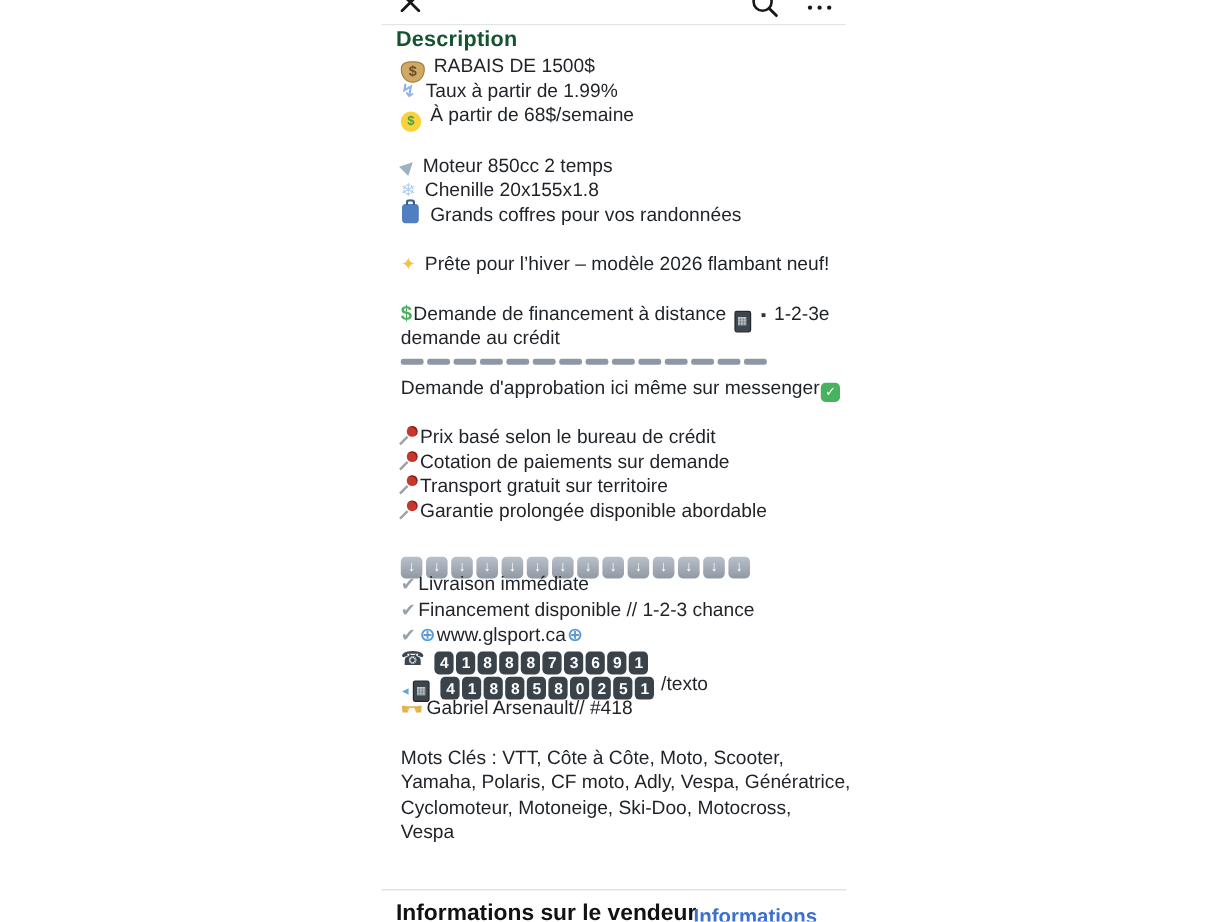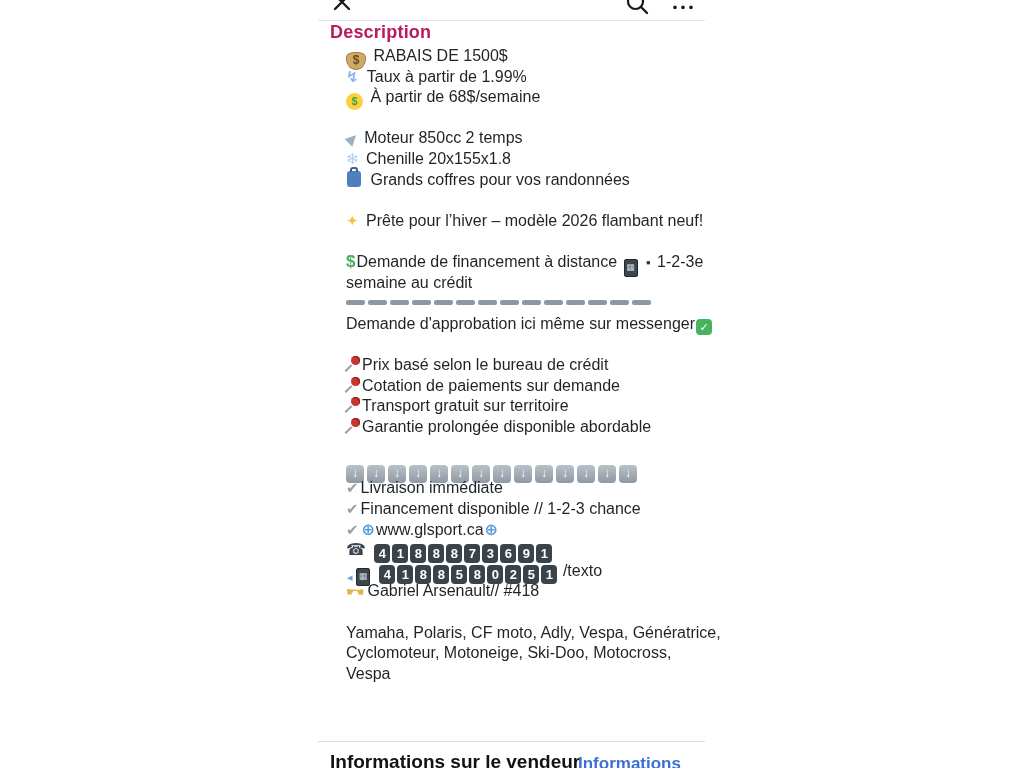--- a/index.html
+++ b/index.html
@@ -9,22 +9,22 @@
   }
   .screen{position:absolute;left:318px;top:0;width:387px;height:768px;background:#fff;}
   
   .icon-btn{position:absolute;cursor:pointer;}
   .icon-close{left:12px;top:-10px;width:24px;height:24px;}
   .icon-search{left:307px;top:-9px;width:25px;height:25px;}
   .icon-more{left:354px;top:-2px;width:24px;height:8px;}
   
   .desc-sep{position:absolute;top:20px;left:0;width:387px;height:1px;background:#e2e4e8;}
   .desc-title{position:absolute;top:22px;left:12px;margin:0;font-size:18px;line-height:20px;
-    font-weight:700;color:#be185d;letter-spacing:.2px;}
-  .lines{position:absolute;top:46px;left:28px;width:373px;}
+    font-weight:700;color:#14532d;letter-spacing:.2px;}
+  .lines{position:absolute;top:46px;left:16px;width:373px;}
   .line{height:20.6px;line-height:20.6px;font-size:16px;white-space:nowrap;color:#1f2328;}
   
   .foot-sep{position:absolute;top:741px;left:0;width:387px;height:1px;background:#dadde1;}
   .seller-heading{position:absolute;top:751px;left:12px;font-size:19px;font-weight:700;color:#101214;}
   .seller-link{position:absolute;top:754px;left:260px;font-size:17px;font-weight:600;
     color:#3b70d1;text-decoration:none;cursor:pointer;}
   
   .em{display:inline-block;text-align:center;font-style:normal;}
   .e-bag{width:18px;height:16px;background:#cfa968;border:1px solid #a87f3f;
     border-radius:40% 40% 50% 50%/30% 30% 60% 60%;color:#6d4a1c;
@@ -99,37 +99,38 @@
       <div class="line"><span class="em e-chart">↯</span> Taux à partir de 1.99%</div>
       <div class="line"><span class="em e-mface">$</span> À partir de 68$/semaine</div>
       <div class="line">&nbsp;</div>
       <div class="line"><span class="em e-rocket">▶</span> Moteur 850cc 2 temps</div>
       <div class="line"><span class="em e-snow">❄</span> Chenille 20x155x1.8</div>
       <div class="line"><span class="em e-lugg"></span> Grands coffres pour vos randonnées</div>
       <div class="line">&nbsp;</div>
       <div class="line"><span class="em e-spark">✦</span> Prête pour l’hiver – modèle 2026 flambant neuf!</div>
       <div class="line">&nbsp;</div>
       <div class="line"><span class="em e-dollar">$</span>Demande de financement à distance <span class="em e-phone">▦</span> <span class="em e-sq">▪</span> 1-2-3e</div>
-      <div class="line">semaine au crédit</div>
+      <div class="line">demande au crédit</div>
       <div class="line"><span class="em e-dash"></span><span class="em e-dash"></span><span class="em e-dash"></span><span class="em e-dash"></span><span class="em e-dash"></span><span class="em e-dash"></span><span class="em e-dash"></span><span class="em e-dash"></span><span class="em e-dash"></span><span class="em e-dash"></span><span class="em e-dash"></span><span class="em e-dash"></span><span class="em e-dash"></span><span class="em e-dash"></span></div>
       <div class="line">Demande d'approbation ici même sur messenger<span class="em e-okbox">✓</span></div>
       <div class="line">&nbsp;</div>
       <div class="line"><span class="em e-pin"></span>Prix basé selon le bureau de crédit</div>
       <div class="line"><span class="em e-pin"></span>Cotation de paiements sur demande</div>
       <div class="line"><span class="em e-pin"></span>Transport gratuit sur territoire</div>
       <div class="line"><span class="em e-pin"></span>Garantie prolongée disponible abordable</div>
       <div class="line">&nbsp;</div>
       <div class="line"><span class="em e-darr">↓</span><span class="em e-darr">↓</span><span class="em e-darr">↓</span><span class="em e-darr">↓</span><span class="em e-darr">↓</span><span class="em e-darr">↓</span><span class="em e-darr">↓</span><span class="em e-darr">↓</span><span class="em e-darr">↓</span><span class="em e-darr">↓</span><span class="em e-darr">↓</span><span class="em e-darr">↓</span><span class="em e-darr">↓</span><span class="em e-darr">↓</span></div>
       <div class="line"><span class="em e-check">✔</span>Livraison immédiate</div>
       <div class="line"><span class="em e-check">✔</span>Financement disponible // 1-2-3 chance</div>
       <div class="line"><span class="em e-check">✔</span><span class="em e-globe">⊕</span>www.glsport.ca<span class="em e-globe">⊕</span></div>
       <div class="line"><span class="em e-recv">☎</span> <span class="em e-key">4</span><span class="em e-key">1</span><span class="em e-key">8</span><span class="em e-key">8</span><span class="em e-key">8</span><span class="em e-key">7</span><span class="em e-key">3</span><span class="em e-key">6</span><span class="em e-key">9</span><span class="em e-key">1</span></div>
       <div class="line"><span class="em e-phin">▦</span> <span class="em e-key">4</span><span class="em e-key">1</span><span class="em e-key">8</span><span class="em e-key">8</span><span class="em e-key">5</span><span class="em e-key">8</span><span class="em e-key">0</span><span class="em e-key">2</span><span class="em e-key">5</span><span class="em e-key">1</span> /texto</div>
       <div class="line"><span class="em e-shake">☛☚</span>Gabriel Arsenault// #418</div>
       <div class="line">&nbsp;</div>
+      <div class="line">Mots Clés : VTT, Côte à Côte, Moto, Scooter,</div>
       <div class="line">Yamaha, Polaris, CF moto, Adly, Vespa, Génératrice,</div>
       <div class="line">Cyclomoteur, Motoneige, Ski-Doo, Motocross,</div>
       <div class="line">Vespa</div>
     </div>
 
   <div class="foot-sep"></div>
   <div class="seller-heading">Informations sur le vendeur</div>
   <a class="seller-link">Informations sur</a>
 
 </div>

